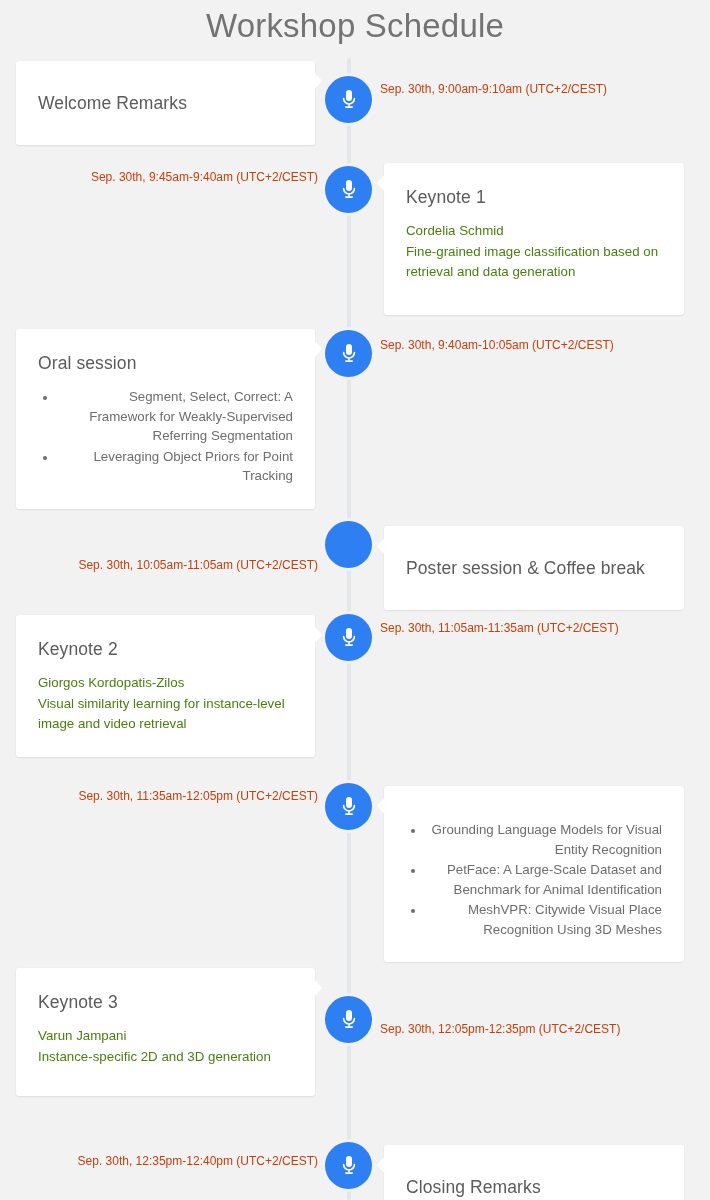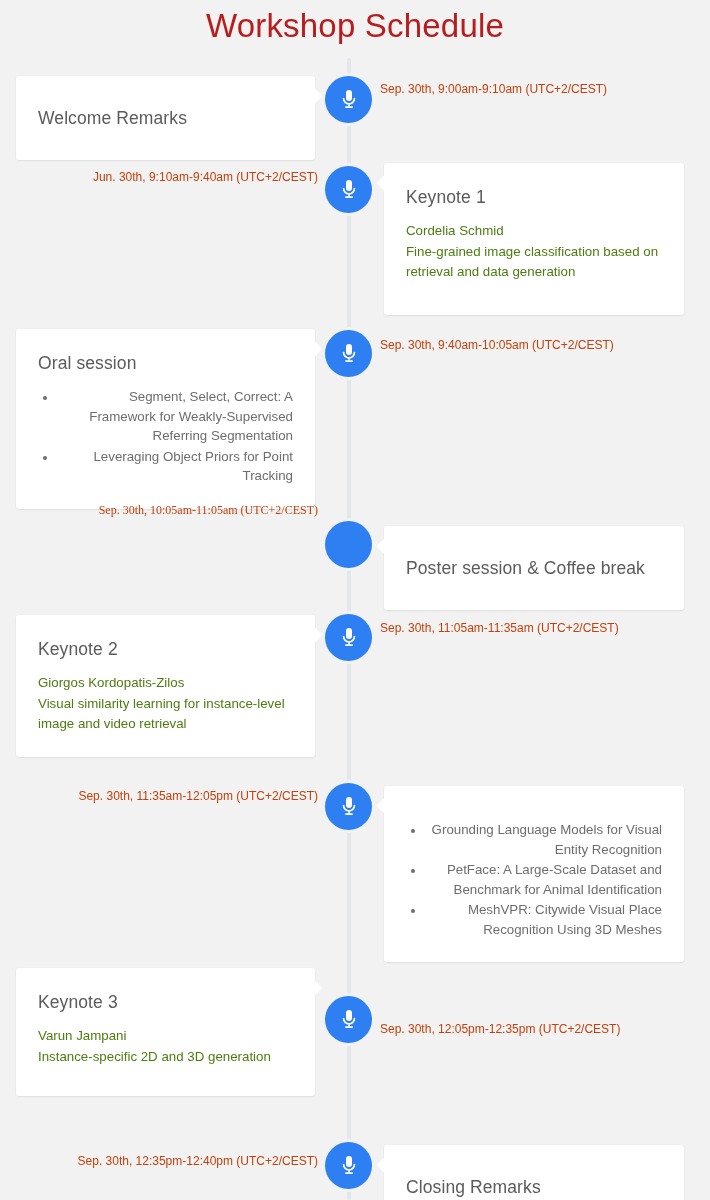--- a/index.html
+++ b/index.html
@@ -25,21 +25,21 @@
 
   
   .page-title {
     position: absolute;
     top: 6px;
     left: 0;
     width: 710px;
     text-align: center;
     font-size: 33px;
     font-weight: 300;
-    color: #b91c1c;
+    color: #737373;
     letter-spacing: 0.2px;
     line-height: 40px;
   }
 
   
   .timeline-spine {
     position: absolute;
     left: 347px;
     top: 58px;
     width: 4px;
@@ -156,40 +156,40 @@
 <body>
 
 <div class="page">
 
   <h1 class="page-title">Workshop Schedule</h1>
 
   <div class="timeline-spine"></div>
 
   <div class="timeline" id="timeline-root">
       <div class="tl-row left">
-        <div class="tl-card single" style="top: 76px; min-height: 76px;">
+        <div class="tl-card single" style="top: 61px; min-height: 76px;">
           <div class="card-title">Welcome Remarks</div>
         </div>
         <div class="tl-meta" style="top: 80px;">Sep. 30th, 9:00am-9:10am (UTC+2/CEST)</div>
         <div class="tl-marker" style="top: 76px; background: rgb(45, 127, 242);">
           <svg width="22" height="24" viewBox="0 0 22 24">
             <rect x="8" y="3" width="6" height="11" rx="3" fill="#ffffff"></rect>
             <path d="M5.6 11.6a5.4 5.4 0 0 0 10.8 0" fill="none" stroke="#ffffff" stroke-width="1.7" stroke-linecap="round"></path>
             <rect x="10.25" y="16.3" width="1.5" height="3.4" fill="#ffffff"></rect>
             <rect x="7" y="19.3" width="8" height="1.6" rx="0.8" fill="#ffffff"></rect>
           </svg>
         </div>
       </div>
       <div class="tl-row right">
         <div class="tl-card" style="top: 163px; min-height: 152px;">
           <div class="card-title">Keynote 1</div>
           <div class="card-speaker">Cordelia Schmid</div>
           <div class="card-topic">Fine-grained image classification based on retrieval and data generation</div>
         </div>
-        <div class="tl-meta" style="top: 168px;">Jun. 30th, 9:10am-9:40am (UTC+2/CEST)</div>
+        <div class="tl-meta" style="top: 168px;">Sep. 30th, 9:45am-9:40am (UTC+2/CEST)</div>
         <div class="tl-marker" style="top: 166px; background: rgb(45, 127, 242);">
           <svg width="22" height="24" viewBox="0 0 22 24">
             <rect x="8" y="3" width="6" height="11" rx="3" fill="#ffffff"></rect>
             <path d="M5.6 11.6a5.4 5.4 0 0 0 10.8 0" fill="none" stroke="#ffffff" stroke-width="1.7" stroke-linecap="round"></path>
             <rect x="10.25" y="16.3" width="1.5" height="3.4" fill="#ffffff"></rect>
             <rect x="7" y="19.3" width="8" height="1.6" rx="0.8" fill="#ffffff"></rect>
           </svg>
         </div>
       </div>
       <div class="tl-row left">
@@ -207,21 +207,21 @@
             <path d="M5.6 11.6a5.4 5.4 0 0 0 10.8 0" fill="none" stroke="#ffffff" stroke-width="1.7" stroke-linecap="round"></path>
             <rect x="10.25" y="16.3" width="1.5" height="3.4" fill="#ffffff"></rect>
             <rect x="7" y="19.3" width="8" height="1.6" rx="0.8" fill="#ffffff"></rect>
           </svg>
         </div>
       </div>
       <div class="tl-row right">
         <div class="tl-card single" style="top: 526px; min-height: 76px;">
           <div class="card-title">Poster session &amp; Coffee break</div>
         </div>
-        <div class="tl-meta" style="top: 501px; font-family: Liberation Serif, serif;">Sep. 30th, 10:05am-11:05am (UTC+2/CEST)</div>
+        <div class="tl-meta" style="top: 556px;">Sep. 30th, 10:05am-11:05am (UTC+2/CEST)</div>
         <div class="tl-marker" style="top: 521px; background: rgb(45, 127, 242);"></div>
       </div>
       <div class="tl-row left">
         <div class="tl-card" style="top: 615px; min-height: 136px;">
           <div class="card-title">Keynote 2</div>
           <div class="card-speaker">Giorgos Kordopatis-Zilos</div>
           <div class="card-topic">Visual similarity learning for instance-level image and video retrieval</div>
         </div>
         <div class="tl-meta" style="top: 619px;">Sep. 30th, 11:05am-11:35am (UTC+2/CEST)</div>
         <div class="tl-marker" style="top: 614px; background: rgb(45, 127, 242);">

